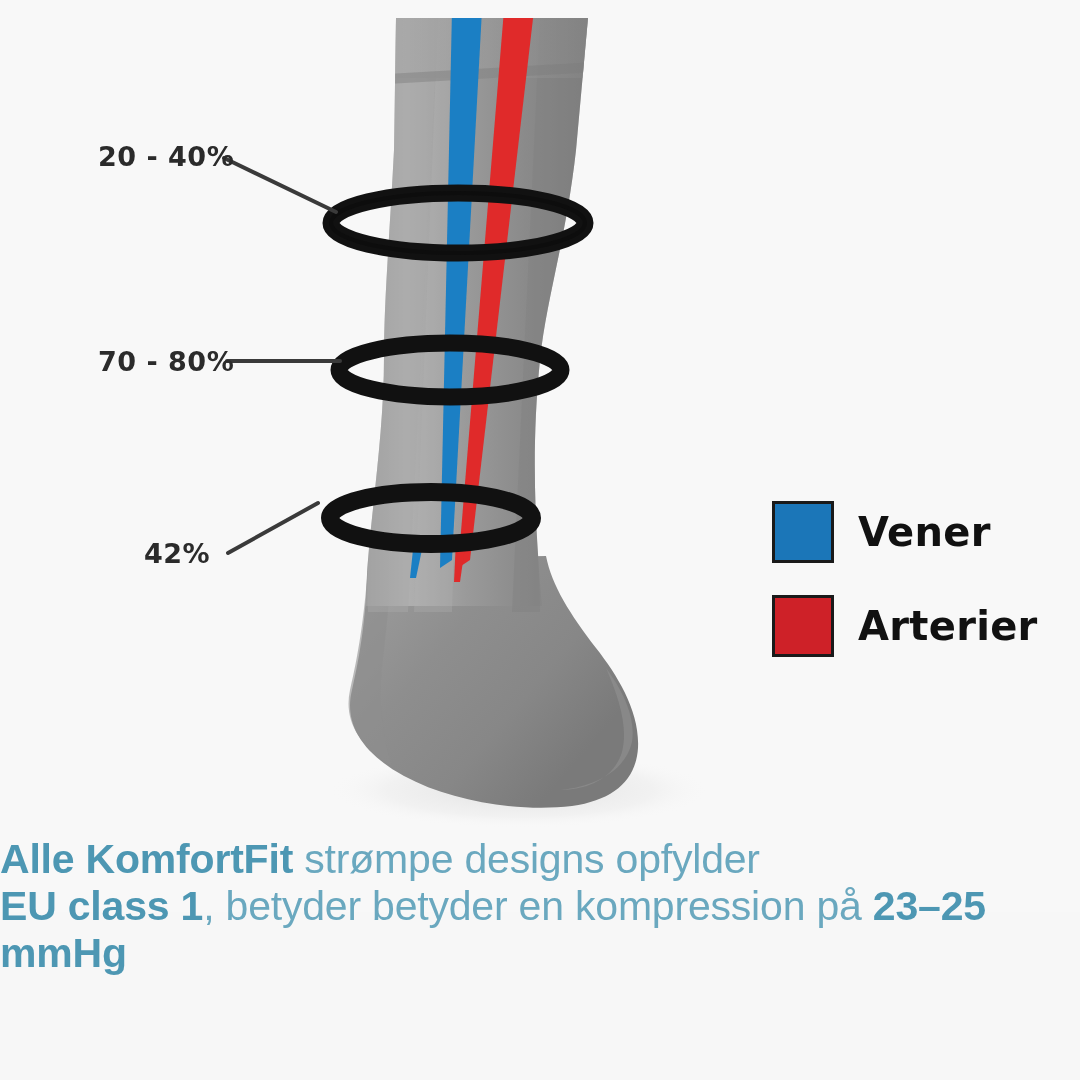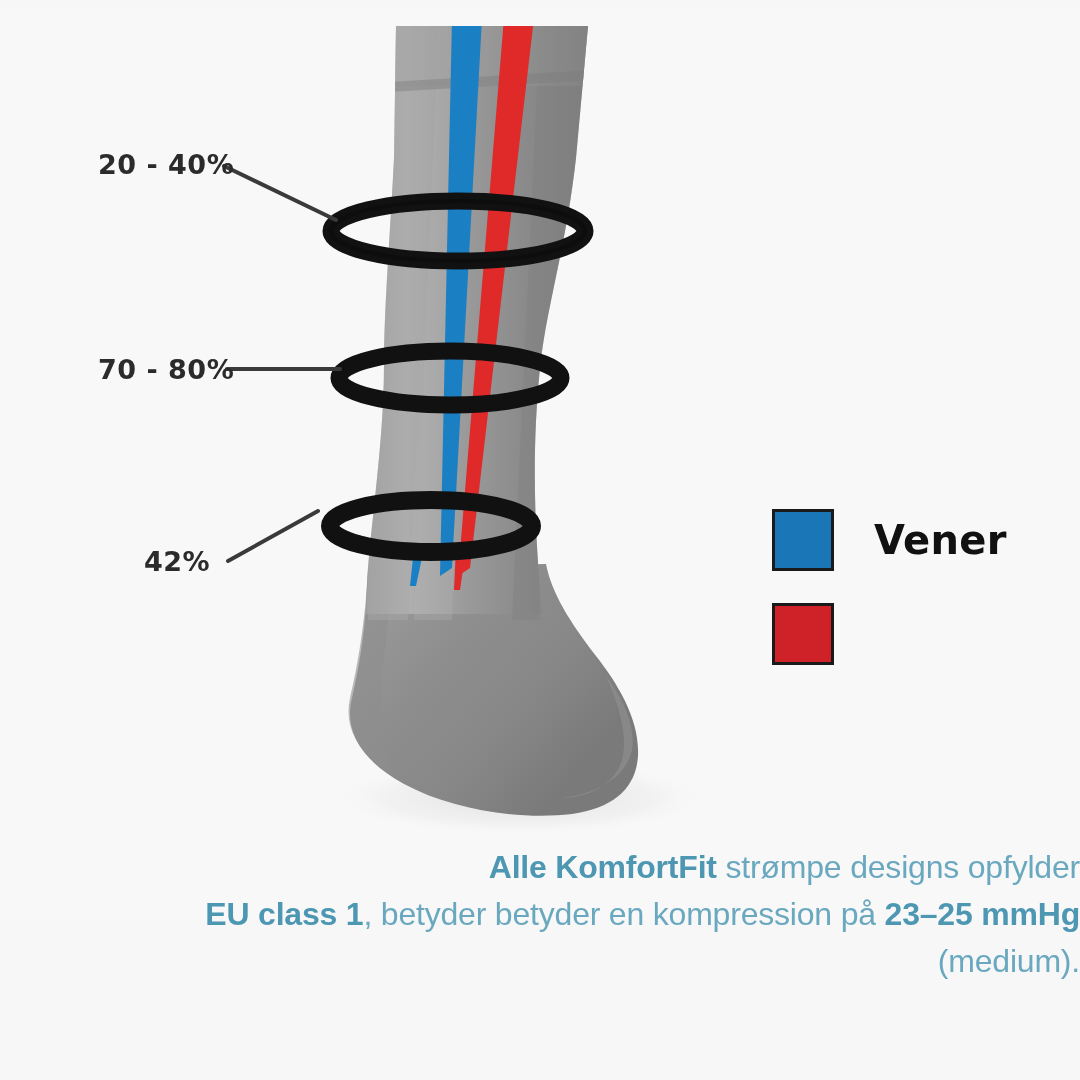--- a/index.html
+++ b/index.html
@@ -9,21 +9,21 @@
   body {
     width: 1080px;
     height: 1080px;
     background: #f7f7f7;
     font-family: "Liberation Sans", sans-serif;
     overflow: hidden;
     position: relative;
   }
   #stage {
     position: absolute;
-    left: 0; top: 8px;
+    left: 0; top: 0;
     width: 1080px;
     height: 912px;
     background: #f8f8f8;
   }
 
   
   #illustration {
     position: absolute;
     left: 0; top: 0;
     width: 1080px;
@@ -58,38 +58,38 @@
     margin-bottom: 22px;
   }
   .swatch {
     width: 62px;
     height: 62px;
     border: 3px solid #1a1a1a;
     box-sizing: border-box;
     flex: 0 0 auto;
   }
   .legend-label {
-    margin-left: 40px;
+    margin-left: 24px;
     font-family: "DejaVu Sans", sans-serif;
     font-weight: 700;
     font-size: 40px;
     color: #111111;
     letter-spacing: 0.3px;
     white-space: nowrap;
   }
 
   
   #caption {
     position: absolute;
     left: 0;
     top: 836px;
     width: 1080px;
-    text-align: right;
+    text-align: left;
     font-family: "Liberation Sans", sans-serif;
-    font-size: 32px;
+    font-size: 41px;
     line-height: 47px;
     color: #6aa8bf;
     letter-spacing: -0.2px;
   }
   #caption b {
     font-weight: 700;
     color: #4d97b3;
   }
   .cap-line { display: block; }
 </style>
@@ -207,26 +207,26 @@
   <div class="pct-label" id="pct-2">70 - 80%</div>
   <div class="pct-label" id="pct-3">42%</div>
 
   <div id="legend">
     <div class="legend-row">
       <span class="swatch" style="background:#1b76b8"></span>
       <span class="legend-label">Vener</span>
     </div>
     <div class="legend-row">
       <span class="swatch" style="background:#ce2128"></span>
+      <span class="legend-label">Arterier</span>
     </div>
   </div>
 
   <div id="caption">
     <span class="cap-line">
       <b>Alle KomfortFit</b><span> strømpe designs opfylder</span>
     </span>
     <span class="cap-line">
       <b>EU class 1</b><span>, betyder betyder en kompression på </span><b>23–25 mmHg</b>
     </span>
-    <span class="cap-line">(medium).</span>
   </div>
 
 </div>
 
 </body></html>

